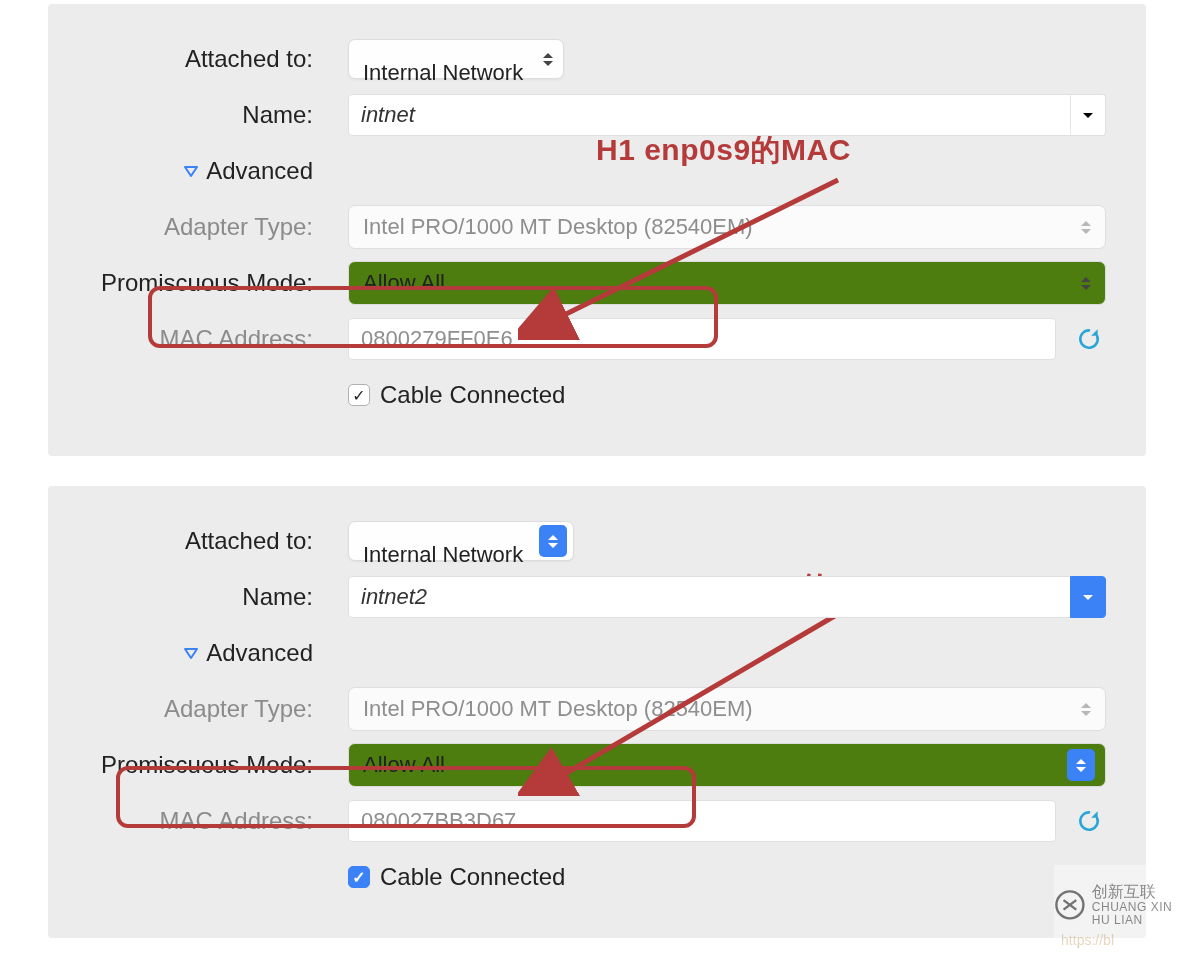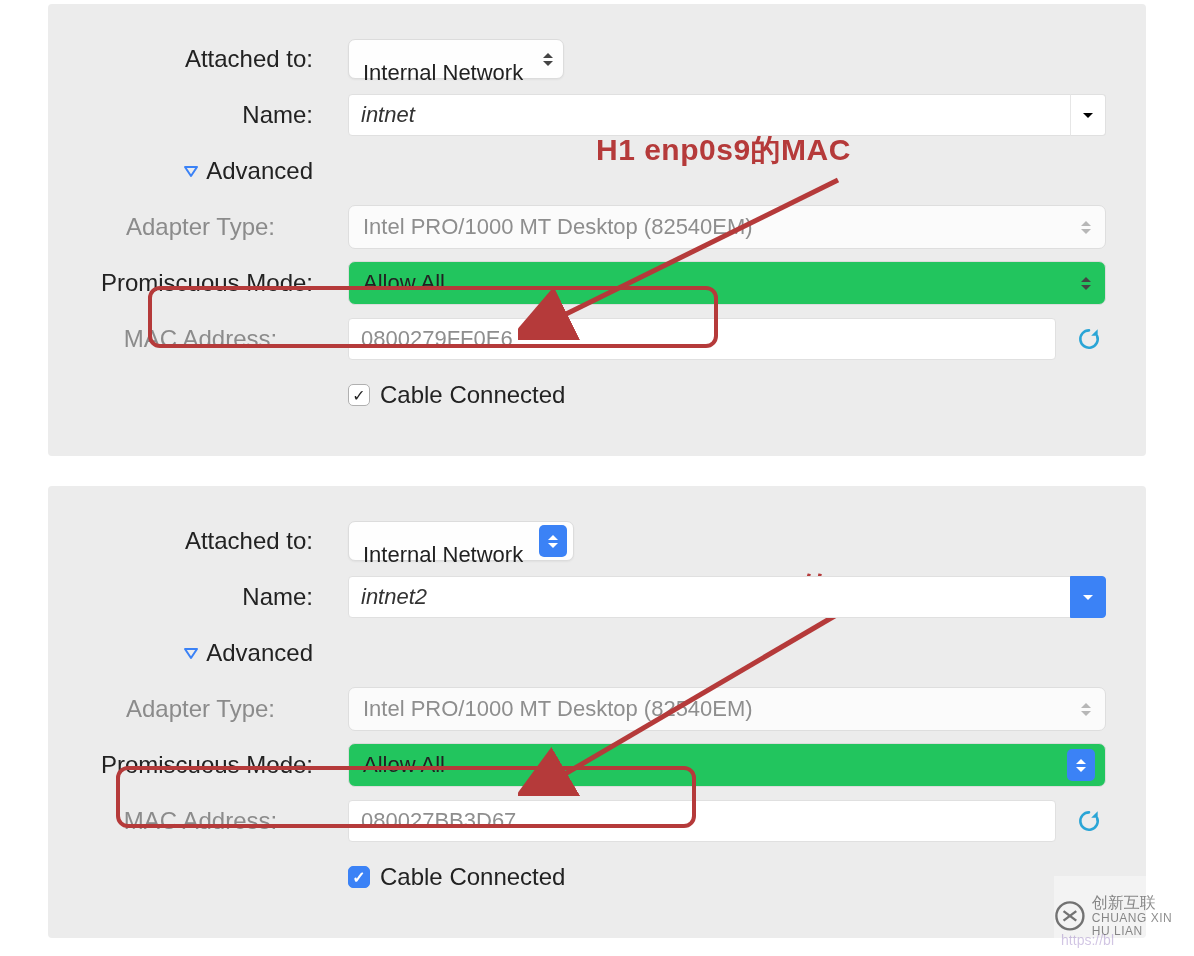--- a/index.html
+++ b/index.html
@@ -24,21 +24,21 @@
     align-items: center;
     margin: 10px 0;
     min-height: 46px;
   }
   .label {
     width: 260px;
     text-align: right;
     padding-right: 35px;
     font-size: 24px;
   }
-  .label.grey { color: #8b8b8b; text-align: center; }
+  .label.grey { color: #8b8b8b; }
   .control-area {
     flex: 1;
     display: flex;
     align-items: center;
   }
 
   
   .select-box {
     display: inline-flex;
     align-items: center;
@@ -118,21 +118,21 @@
     height: 44px;
     background: #fbfbfb;
     border: 1px solid #dedede;
     border-radius: 7px;
     display: flex;
     align-items: center;
     padding: 0 10px 0 14px;
     font-size: 22px;
     color: #8e8e8e;
   }
-  .wide-select.enabled { color:#222; background:#22c55e; border-color:#dcdcdc; }
+  .wide-select.enabled { color:#222; background:#4d7c0f; border-color:#dcdcdc; }
   .wide-select .text { flex:1; }
   .wide-select .stepper { width:18px;height:28px;display:flex;flex-direction:column;gap:3px;align-items:center;justify-content:center;color:#b7b7b7; }
   .wide-select.enabled .stepper { color:#444; }
   .wide-select.blue-step .stepper-wrap {
     background:#3b82f6;border-radius:5px;width:28px;height:32px;
     display:flex;align-items:center;justify-content:center;
   }
   .wide-select.blue-step .stepper { color:#fff; }
 
   
@@ -182,32 +182,32 @@
     pointer-events: none;
   }
   svg.anno-arrow {
     position:absolute;
     pointer-events:none;
   }
 
   
   .wm {
     position: fixed;
-    right: 0; bottom: 0;
+    right: 0; bottom: 11px;
     height: 80px;
     width: 140px;
     background: rgba(255,255,255,0.6);
     display:flex;align-items:center;justify-content:center;
     gap:6px;
     opacity:.6;
   }
   .wm .wm-logo { width:42px;height:42px;display:flex;align-items:center;justify-content:center; }
   .wm .wm-text { font-size:16px;color:#444;display:flex;flex-direction:column;line-height:1.1; }
 
-  .dim-text { position:fixed;right:80px;bottom:8px;color:#4c1d95;font-size:14px;opacity:.4; }
+  .dim-text { position:fixed;right:80px;bottom:8px;color:#a16207;font-size:14px;opacity:.4; }
 </style>
 </head>
 <body>
 
 <div class="panel" style="margin-top:4px;">
 
   <div class="anno-text" style="left:548px; top:126px;">H1 enp0s9的MAC</div>
 
   <svg class="anno-arrow" style="left:470px; top:156px;" width="340" height="180">
     <defs>

